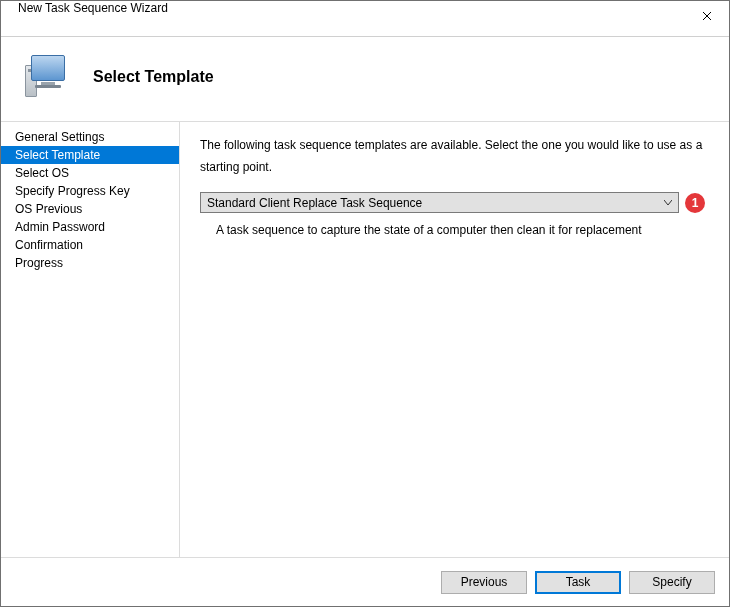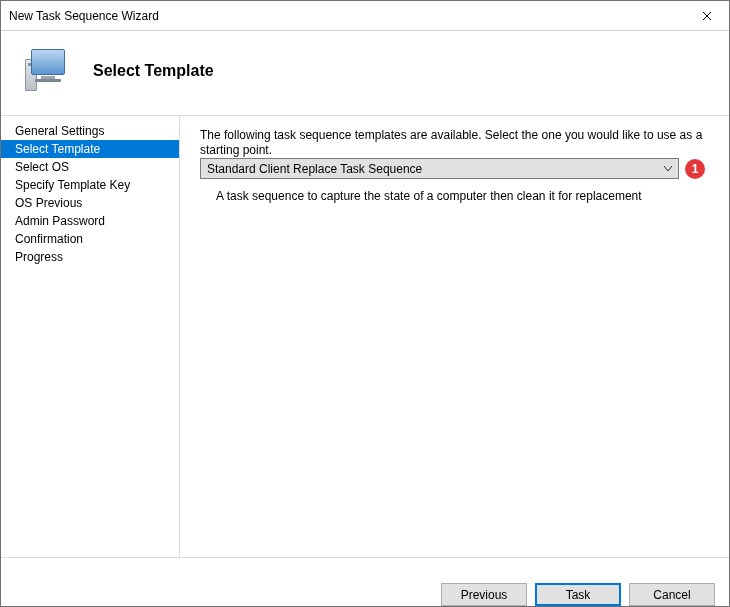--- a/index.html
+++ b/index.html
@@ -12,24 +12,23 @@
   }
   .window {
     width: 730px;
     height: 607px;
     border: 1px solid #707070;
     display: flex;
     flex-direction: column;
     background: #fff;
   }
   .titlebar {
-    height: 30px;
-    display: flex;
-    align-items: center;
-    padding: 0 0 0 8px;
+    height: 36px;
+    display: flex;
+    padding: 0 0 0 17px;
     border-bottom: 1px solid #d0d0d0;
   }
   .titlebar-title {
     flex: 1;
     font-size: 12px;
   }
   .titlebar-close {
     width: 45px;
     height: 29px;
     display: flex;
@@ -111,21 +110,22 @@
   }
   .sidebar-item.selected {
     background: #0078d7;
     color: #fff;
   }
   .content {
     flex: 1;
     padding: 12px 24px 12px 20px;
   }
   .instruction {
-    line-height: 15px;
+    line-height: 22px;
+    margin-bottom: 14px;
   }
   .combo-row {
     display:flex;
     align-items:center;
     gap:6px;
     margin-bottom: 10px;
   }
   .combo {
     flex:1;
     height: 21px;
@@ -158,21 +158,21 @@
     justify-content:center;
     flex-shrink:0;
   }
   .description {
     line-height: 15px;
     margin-left: 16px;
   }
   .footer {
     height: 48px;
     display: flex;
-    align-items: flex-end;
+    align-items: center;
     justify-content: flex-end;
     gap: 8px;
     padding: 0 14px;
   }
   .btn {
     width: 86px;
     height: 23px;
     border: 1px solid #adadad;
     background: #e1e1e1;
     font-family: inherit;
@@ -205,21 +205,21 @@
     </div>
     <div class="header-title">Select Template</div>
   </div>
 
   <div class="body">
 
     <div class="sidebar">
       <div class="sidebar-item"><span>General Settings</span></div>
       <div class="sidebar-item selected"><span>Select Template</span></div>
       <div class="sidebar-item"><span>Select OS</span></div>
-      <div class="sidebar-item"><span>Specify Template Key</span></div>
+      <div class="sidebar-item"><span>Specify Progress Key</span></div>
       <div class="sidebar-item"><span>OS Previous</span></div>
       <div class="sidebar-item"><span>Admin Password</span></div>
       <div class="sidebar-item"><span>Confirmation</span></div>
       <div class="sidebar-item"><span>Progress</span></div>
     </div>
 
     <div class="content">
       <div class="instruction">The following task sequence templates are available.  Select the one you would like to use as a starting point.</div>
 
       <div class="combo-row">
@@ -235,16 +235,16 @@
       </div>
 
       <div class="description">A task sequence to capture the state of a computer then clean it for replacement</div>
     </div>
 
   </div>
 
   <div class="footer">
     <button class="btn">Previous</button>
     <button class="btn default">Task</button>
-    <button class="btn">Cancel</button>
+    <button class="btn">Specify</button>
   </div>
 
 </div>
 
 </body></html>

